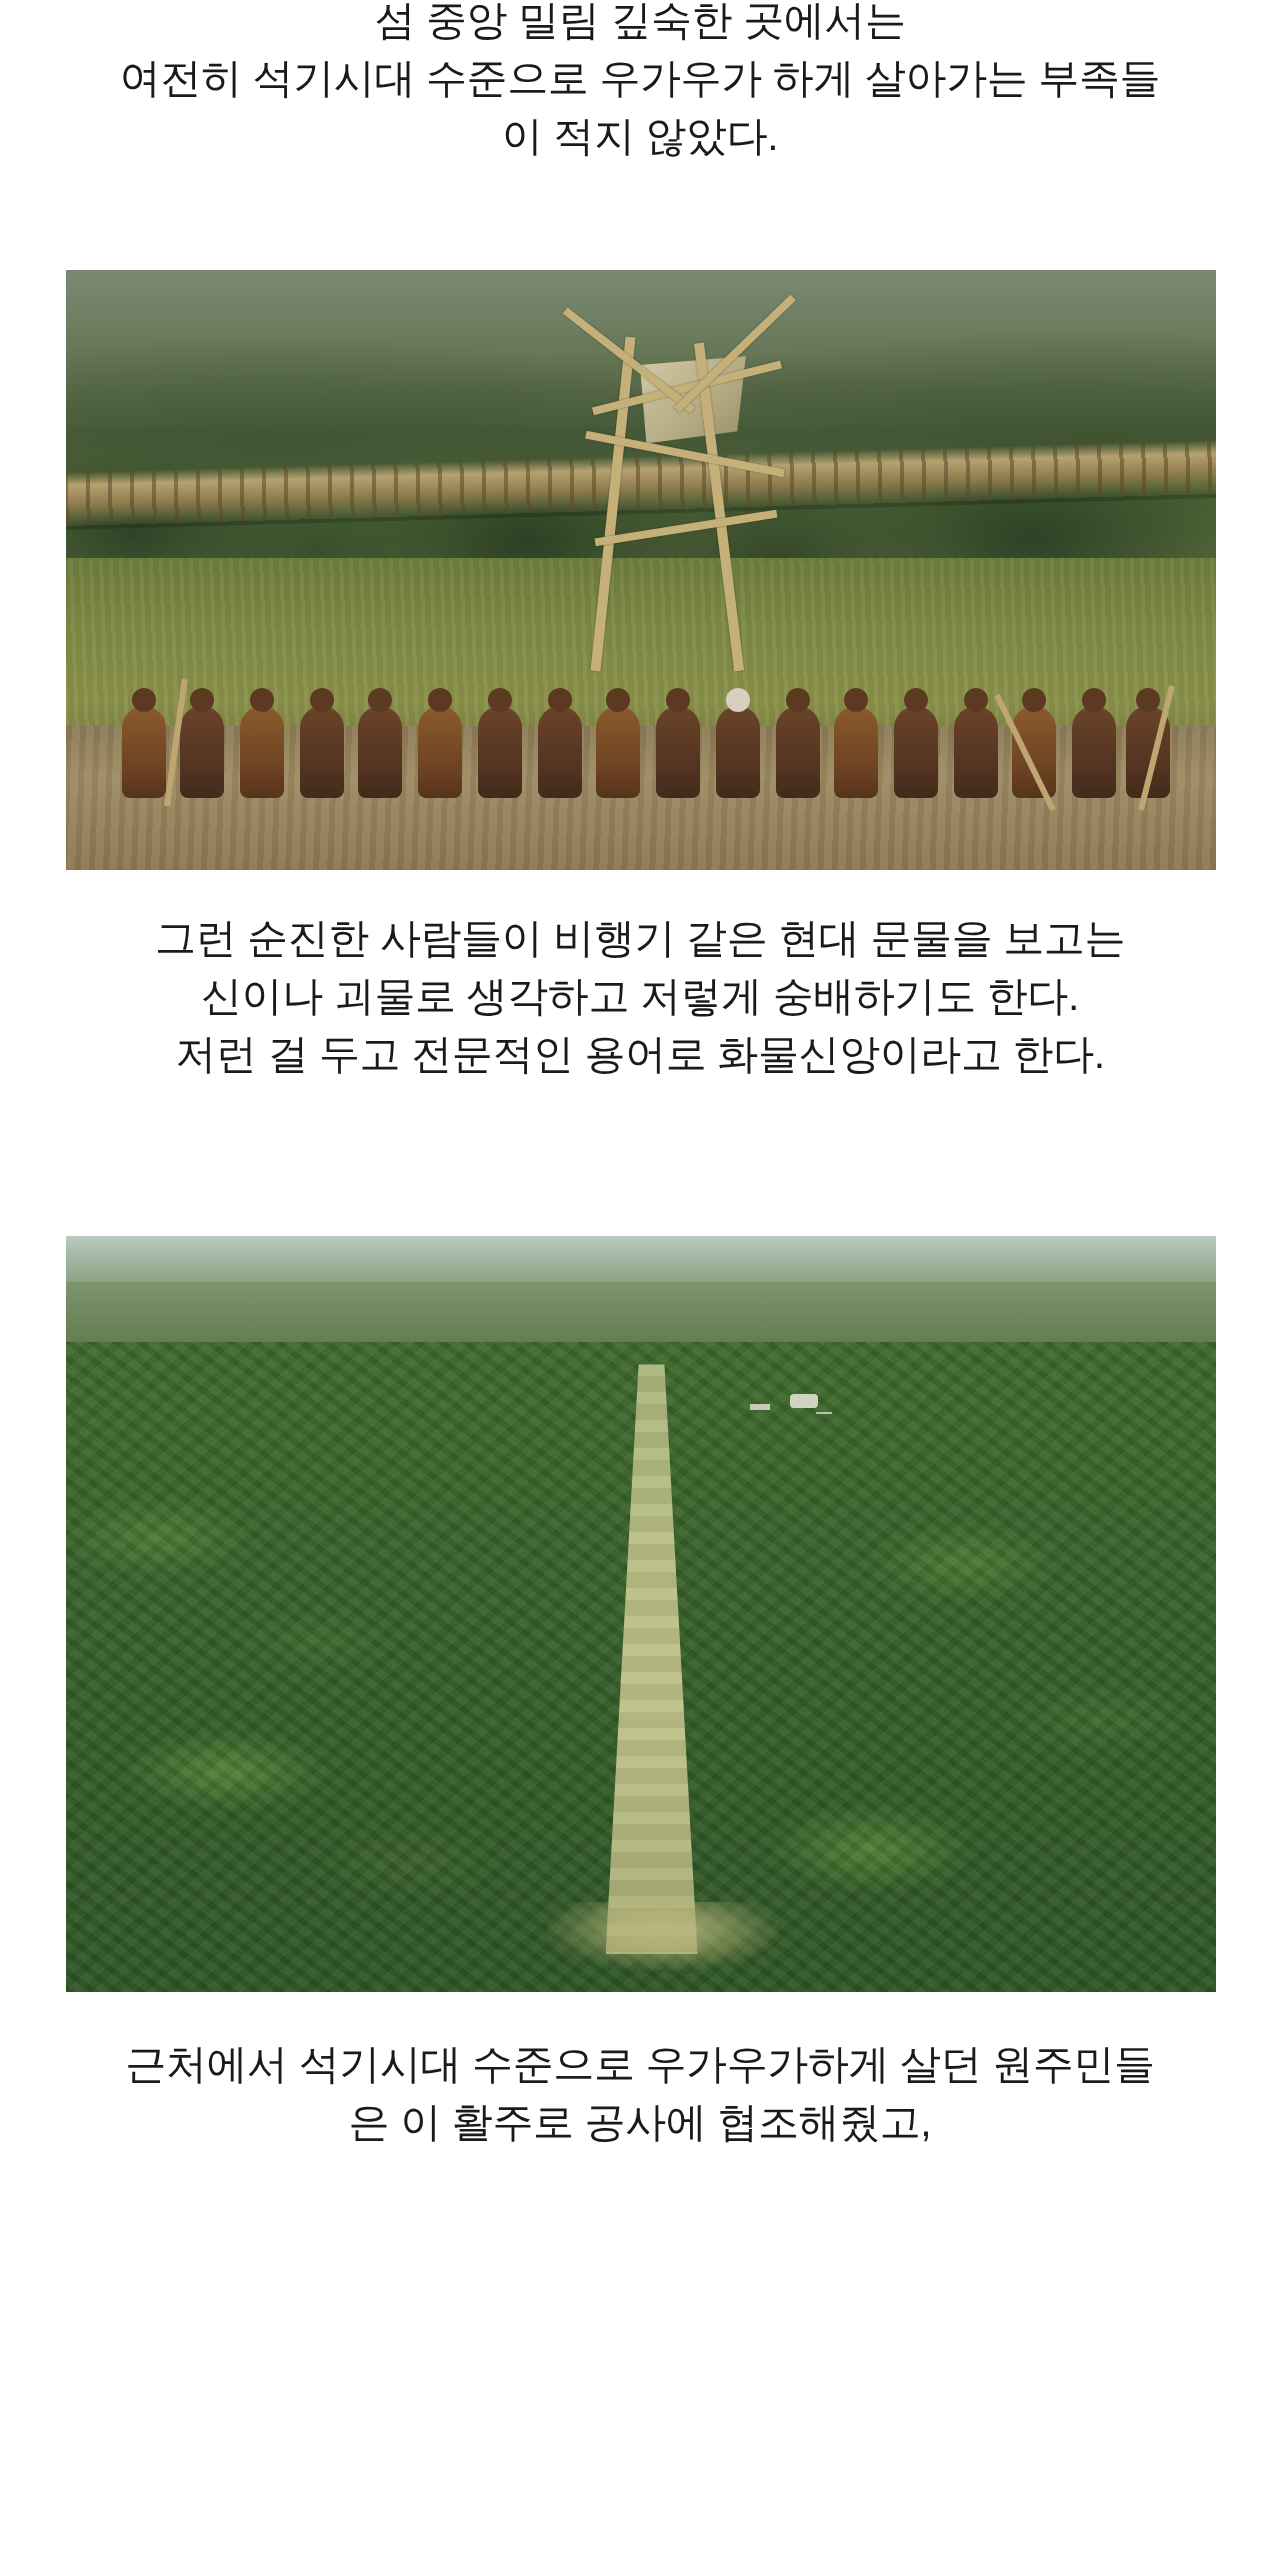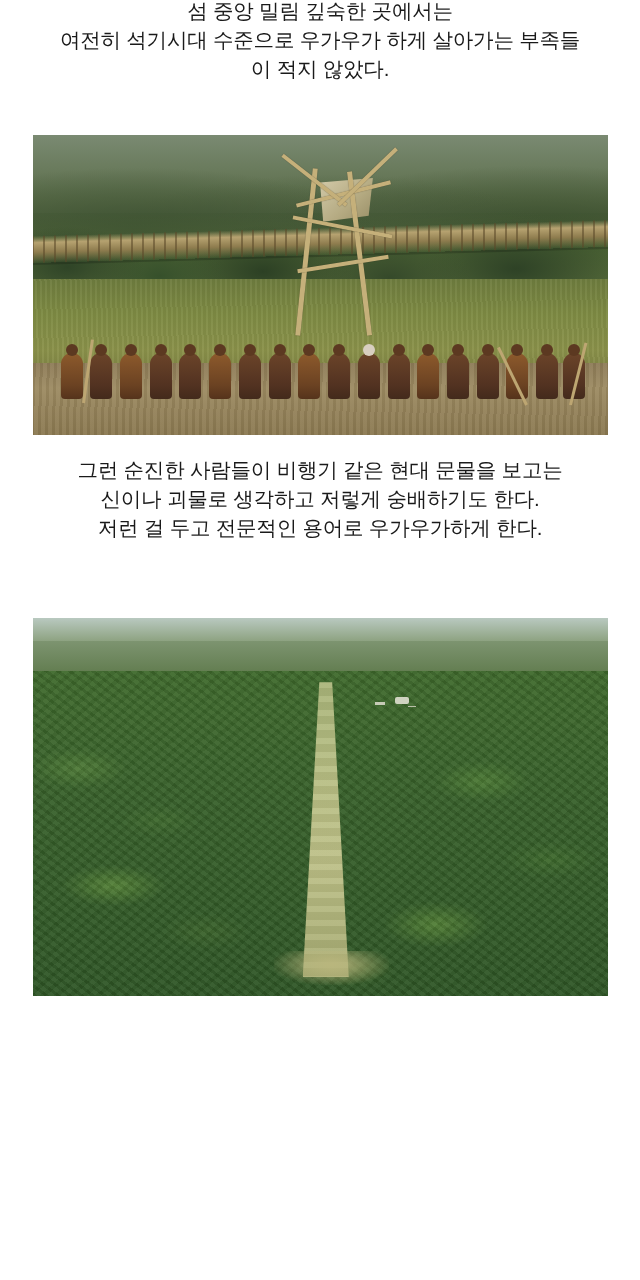--- a/index.html
+++ b/index.html
@@ -243,32 +243,34 @@
       <i class="p1-spear" style="left:6%; bottom:-4px; transform:rotate(8deg);"></i>
       <i class="p1-spear" style="left:88%; bottom:-6px; transform:rotate(-26deg);"></i>
       <i class="p1-spear" style="left:96%; bottom:-6px; transform:rotate(14deg);"></i>
     </div>
   </div>
 
   <div class="block-gap-2"></div>
 
   <div class="para">그런 순진한 사람들이 비행기 같은 현대 문물을 보고는
 신이나 괴물로 생각하고 저렇게 숭배하기도 한다.
-저런 걸 두고 전문적인 용어로 우가우가하게 한다.</div>
+저런 걸 두고 전문적인 용어로 화물신앙이라고 한다.</div>
 
   <div class="block-gap-3"></div>
 
 
   <div class="block-gap-4"></div>
 
   <div class="photo photo-2">
     <div class="p2-sky"></div>
     <div class="p2-far"></div>
     <div class="p2-jungle"></div>
     <div class="p2-strip"></div>
     <div class="p2-strip-end"></div>
     <div class="p2-hut"></div>
   </div>
 
   <div class="block-gap-5"></div>
 
+  <div class="para">근처에서 석기시대 수준으로 우가우가하게 살던 원주민들
+은 이 활주로 공사에 협조해줬고,</div>
 
 </div>
 
 </body></html>

